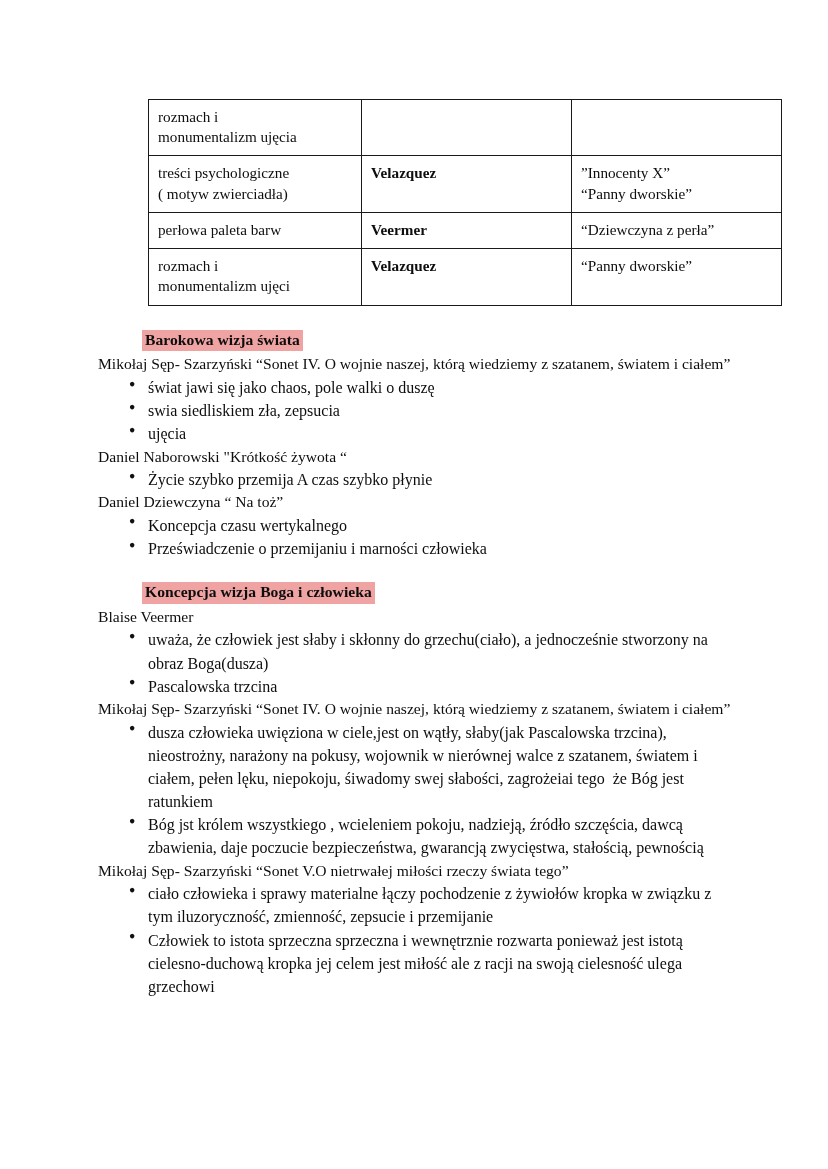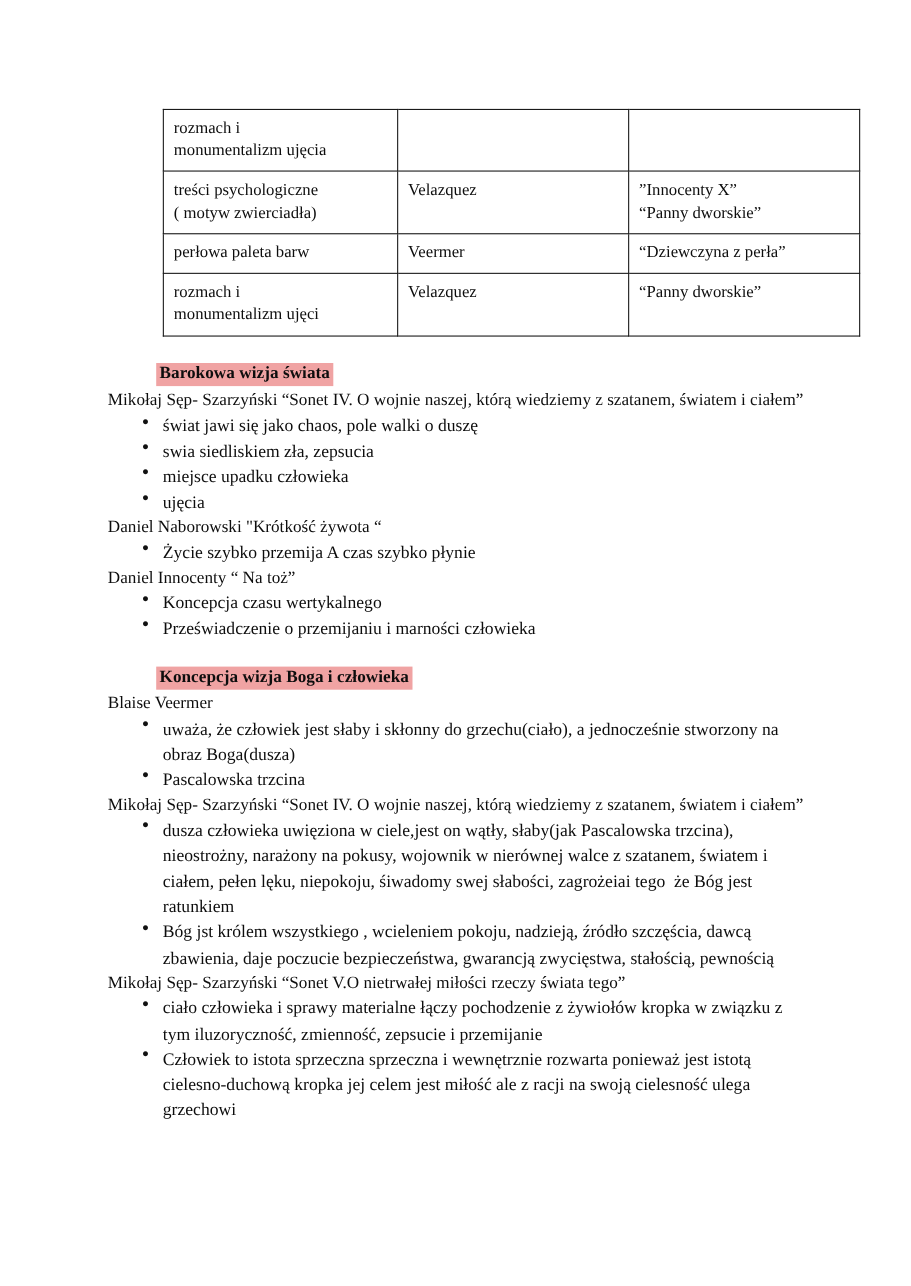--- a/index.html
+++ b/index.html
@@ -36,21 +36,21 @@
   }
   .comparison-table td {
     border: 1.4px solid #1a1a1a;
     vertical-align: top;
     padding: 7px 9px 8px 9px;
     font-size: 15.2px;
     line-height: 1.33;
     font-family: "Liberation Serif", "DejaVu Serif", serif;
   }
   .col-a { width: 194px; }
-  .col-b { width: 191px; }
+  .col-b { width: 191px; font-weight: bold; }
   .col-c { width: 191px; }
 
   .cell-line { display: block; white-space: pre-wrap; }
   .row-tall td { height: 40px; }
 
   
   .content {
     position: absolute;
     left: 98px;
     top: 330px;
@@ -162,30 +162,29 @@
   <div class="content">
 
     <div class="heading-wrap">
       <span class="highlight-heading">Barokowa wizja świata</span>
     </div>
 
     <p class="para">Mikołaj Sęp- Szarzyński “Sonet IV. O wojnie naszej, którą wiedziemy z szatanem, światem i ciałem”</p>
     <ul class="bullets">
       <li>świat jawi się jako chaos, pole walki o duszę</li>
       <li>swia siedliskiem zła, zepsucia</li>
-      <li>miejsce upadku człowieka</li>
       <li>ujęcia</li>
     </ul>
 
     <p class="para">Daniel Naborowski "Krótkość żywota “</p>
     <ul class="bullets">
       <li>Życie szybko przemija A czas szybko płynie</li>
     </ul>
 
-    <p class="para">Daniel Innocenty “ Na toż”</p>
+    <p class="para">Daniel Dziewczyna “ Na toż”</p>
     <ul class="bullets">
       <li>Koncepcja czasu wertykalnego</li>
       <li>Przeświadczenie o przemijaniu i marności człowieka</li>
     </ul>
 
     <div class="heading-wrap second">
       <span class="highlight-heading">Koncepcja wizja Boga i człowieka</span>
     </div>
 
     <p class="para">Blaise Veermer</p>

